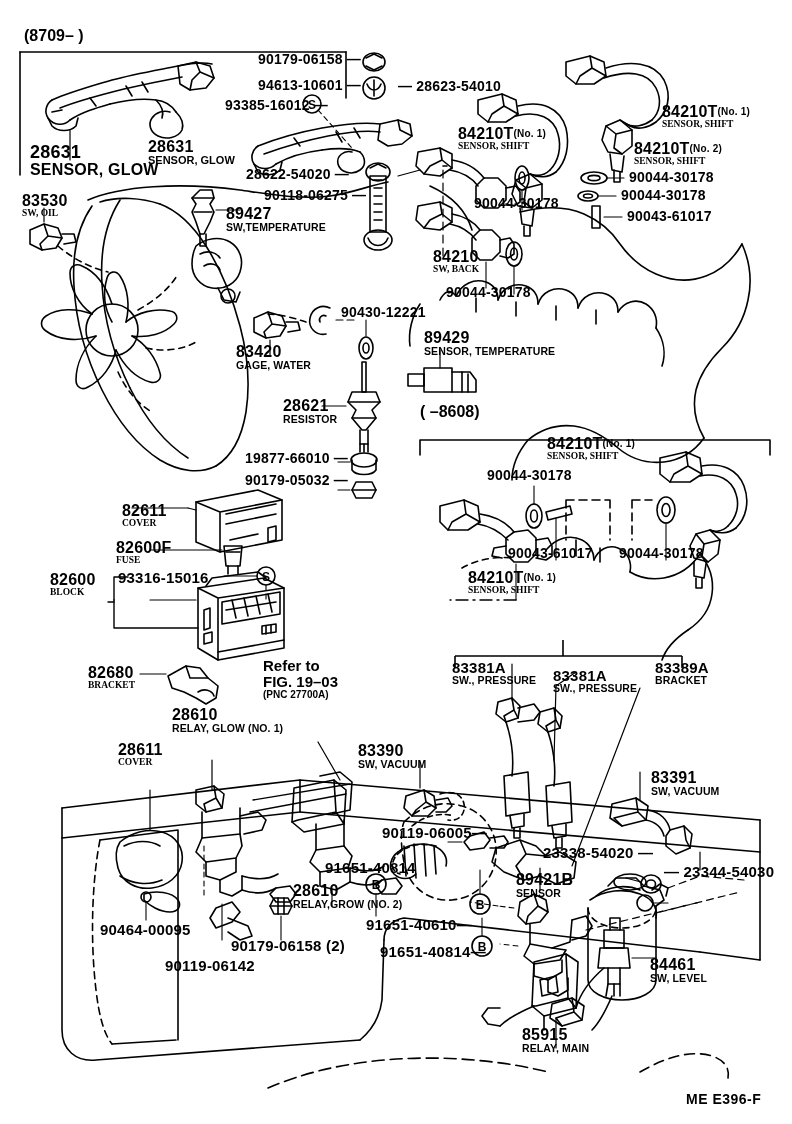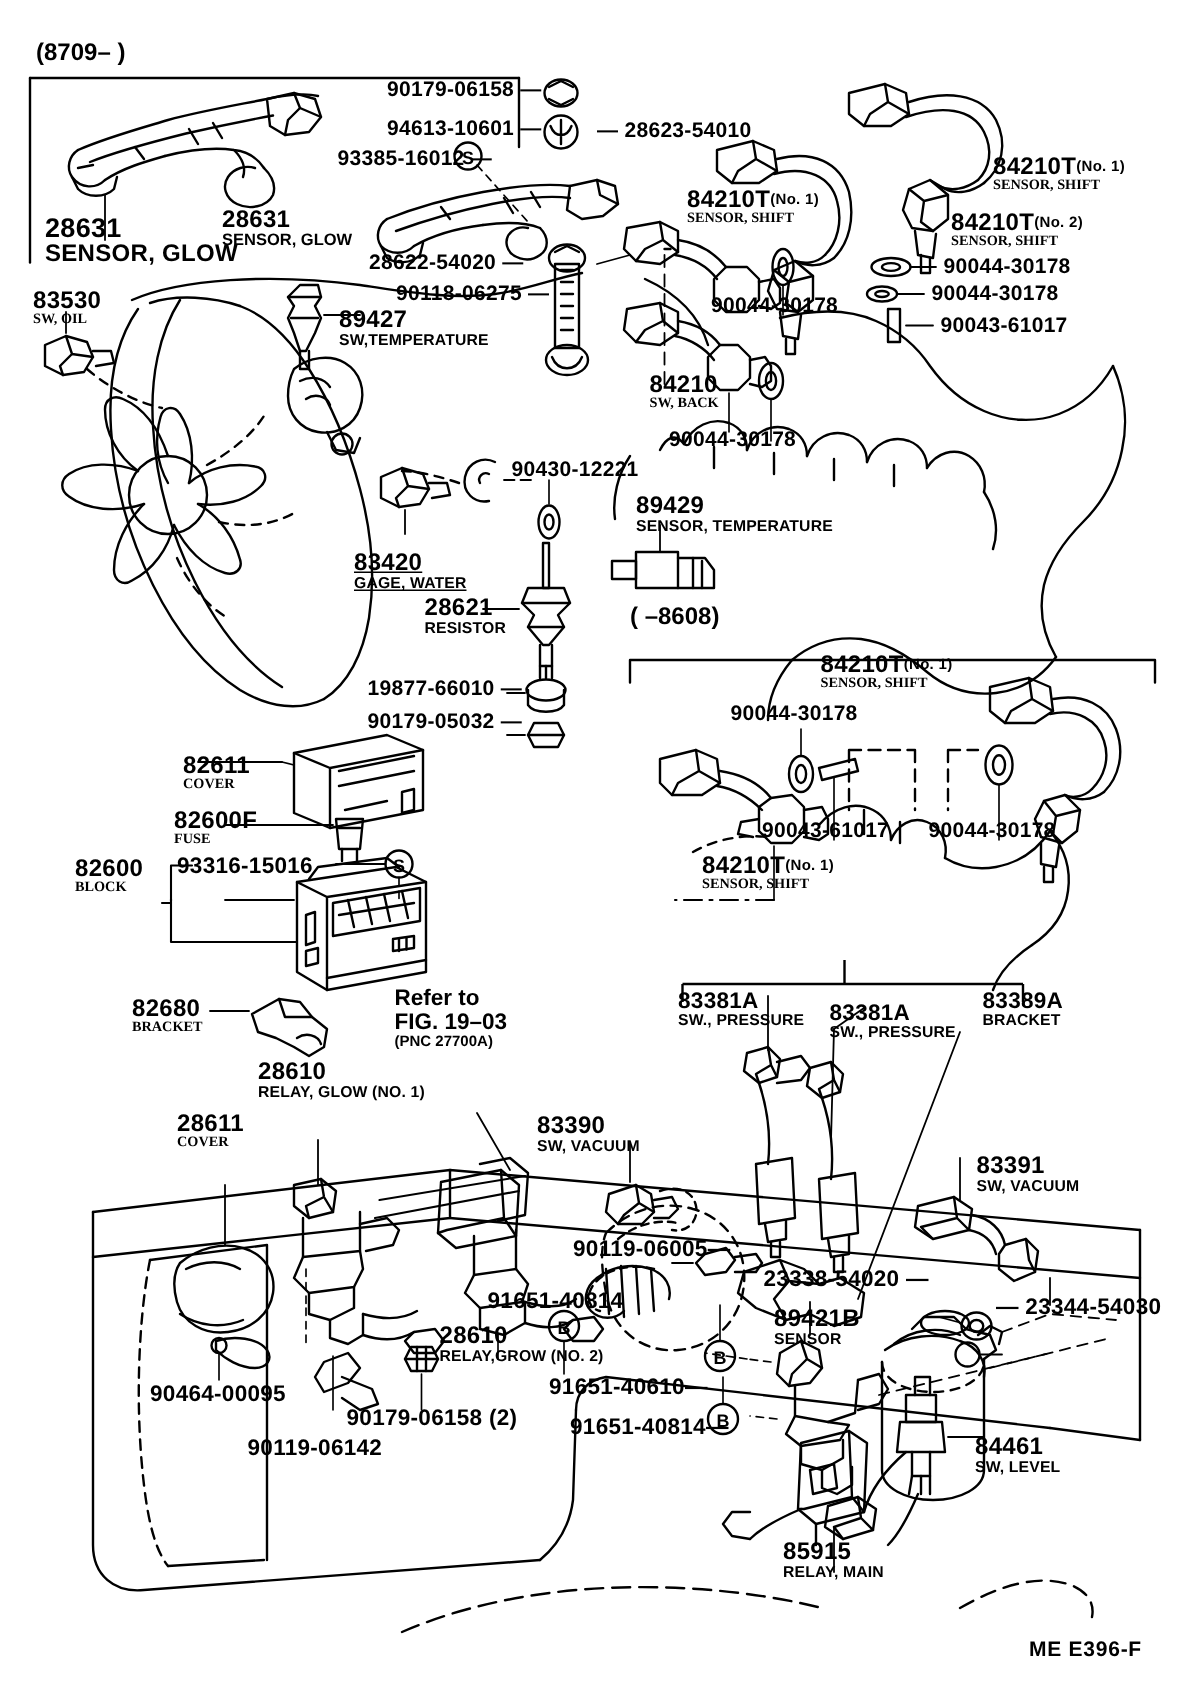--- a/index.html
+++ b/index.html
@@ -506,21 +506,21 @@
 <div class="lbl" style="left:22px;top:193px;">
   <div class="num n16">83530</div>
   <div class="sub">SW, OIL</div>
 </div>
 
 <div class="lbl" style="left:226px;top:206px;">
   <div class="num n16">89427</div>
   <div class="desc">SW,TEMPERATURE</div>
 </div>
 
-<div class="lbl" style="left:236px;top:368px;text-decoration:underline;">
+<div class="lbl" style="left:236px;top:344px;">
   <div class="num n16">83420</div>
   <div class="desc">GAGE, WATER</div>
 </div>
 
 <div class="lbl" style="left:283px;top:398px;">
   <div class="num n16">28621</div>
   <div class="desc">RESISTOR</div>
 </div>
 
 <div class="lbl num n14" style="left:341px;top:305px;"><span>90430-12221</span></div>
@@ -636,21 +636,21 @@
 <div class="lbl num n15" style="left:100px;top:922px;"><span>90464-00095</span></div>
 <div class="lbl num n15" style="left:231px;top:938px;"><span>90179-06158 (2)</span></div>
 <div class="lbl num n15" style="left:165px;top:958px;"><span>90119-06142</span></div>
 <div class="lbl num n15" style="left:366px;top:917px;"><span>91651-40610</span>—</div>
 <div class="lbl num n15" style="left:380px;top:944px;"><span>91651-40814</span>—</div>
 
 <div class="lbl" style="left:516px;top:872px;">
   <div class="num n16">89421B</div>
   <div class="desc">SENSOR</div>
 </div>
-<div class="lbl num n15" style="left:509px;top:845px;text-align:right;"><span>23338-54020</span>&nbsp;—</div>
+<div class="lbl num n15" style="left:543px;top:845px;text-align:right;"><span>23338-54020</span>&nbsp;—</div>
 <div class="lbl num n15" style="left:664px;top:864px;">—&nbsp;<span>23344-54030</span></div>
 
 <div class="lbl" style="left:650px;top:957px;">
   <div class="num n16">84461</div>
   <div class="desc">SW, LEVEL</div>
 </div>
 <div class="lbl" style="left:522px;top:1027px;">
   <div class="num n16">85915</div>
   <div class="desc">RELAY, MAIN</div>
 </div>

